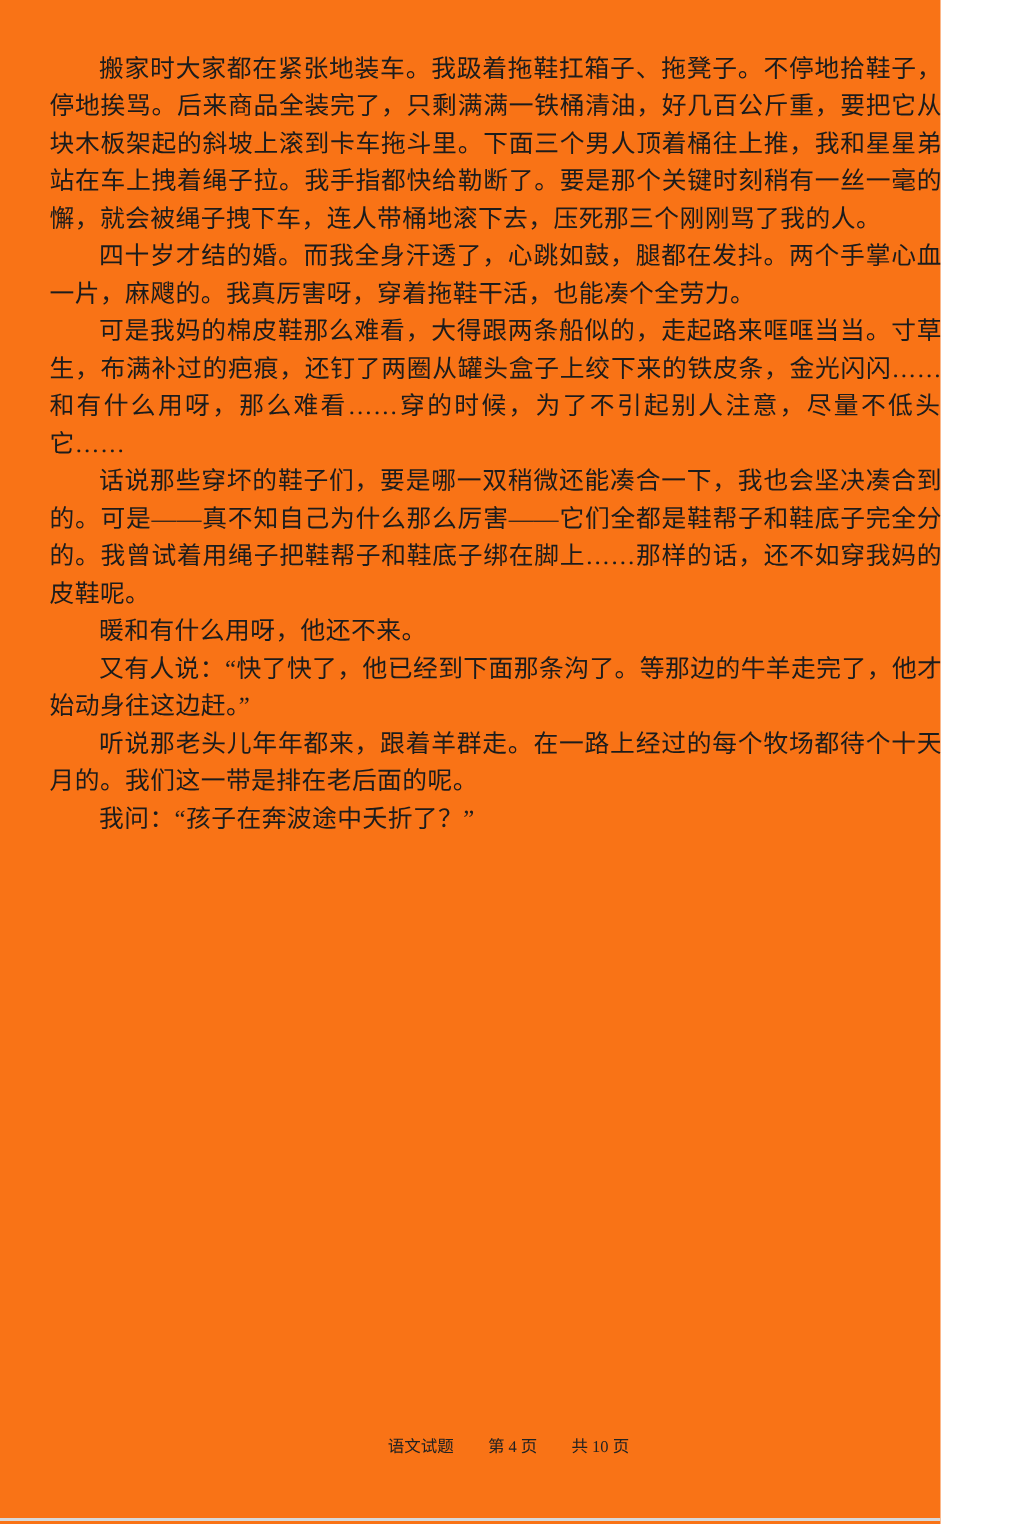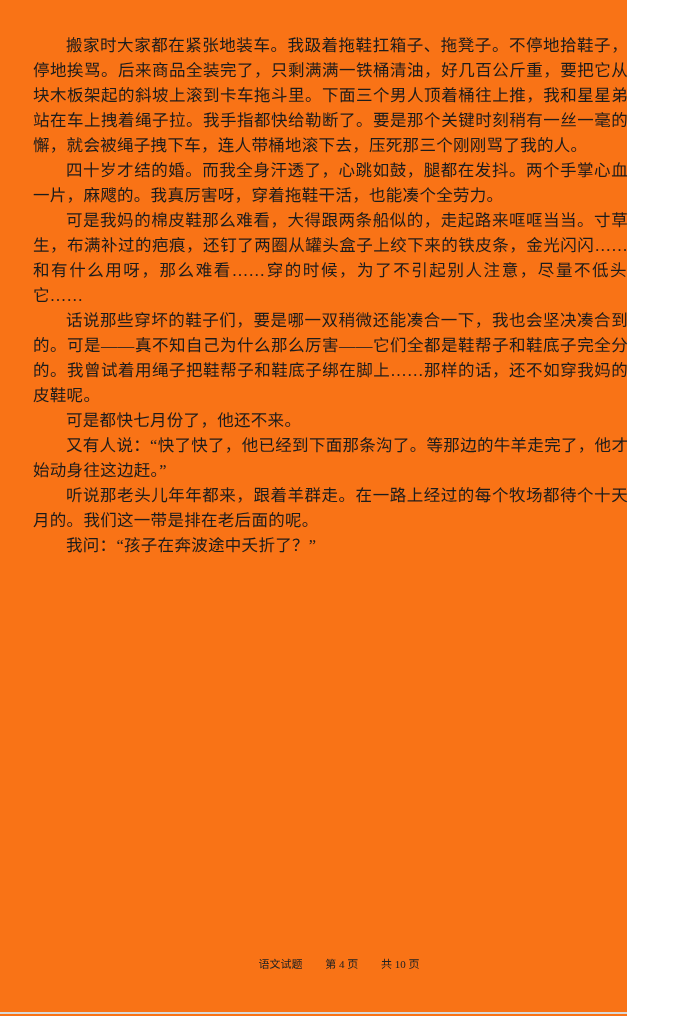--- a/index.html
+++ b/index.html
@@ -57,21 +57,21 @@
 </head>
 <body>
 
 <div class="page">
 
   <div class="content">
     <p>搬家时大家都在紧张地装车。我趿着拖鞋扛箱子、拖凳子。不停地拾鞋子，不停地挨骂。后来商品全装完了，只剩满满一铁桶清油，好几百公斤重，要把它从两块木板架起的斜坡上滚到卡车拖斗里。下面三个男人顶着桶往上推，我和星星弟弟站在车上拽着绳子拉。我手指都快给勒断了。要是那个关键时刻稍有一丝一毫的松懈，就会被绳子拽下车，连人带桶地滚下去，压死那三个刚刚骂了我的人。</p>
     <p>四十岁才结的婚。而我全身汗透了，心跳如鼓，腿都在发抖。两个手掌心血红一片，麻飕的。我真厉害呀，穿着拖鞋干活，也能凑个全劳力。</p>
     <p>可是我妈的棉皮鞋那么难看，大得跟两条船似的，走起路来哐哐当当。寸草不生，布满补过的疤痕，还钉了两圈从罐头盒子上绞下来的铁皮条，金光闪闪……暖和有什么用呀，那么难看……穿的时候，为了不引起别人注意，尽量不低头看它……</p>
     <p>话说那些穿坏的鞋子们，要是哪一双稍微还能凑合一下，我也会坚决凑合到底的。可是——真不知自己为什么那么厉害——它们全都是鞋帮子和鞋底子完全分开的。我曾试着用绳子把鞋帮子和鞋底子绑在脚上……那样的话，还不如穿我妈的破皮鞋呢。</p>
-    <p>可是都快七月份了，他还不来。</p>
+    <p>暖和有什么用呀，他还不来。</p>
     <p>又有人说：“快了快了，他已经到下面那条沟了。等那边的牛羊走完了，他才开始动身往这边赶。”</p>
     <p>听说那老头儿年年都来，跟着羊群走。在一路上经过的每个牧场都待个十天半月的。我们这一带是排在老后面的呢。</p>
     <p>我问：“孩子在奔波途中夭折了？”</p>
   </div>
 
   <div class="footer">
     <span>语文试题</span>
     <span>第 4 页</span>
     <span>共 10 页</span>
   </div>

